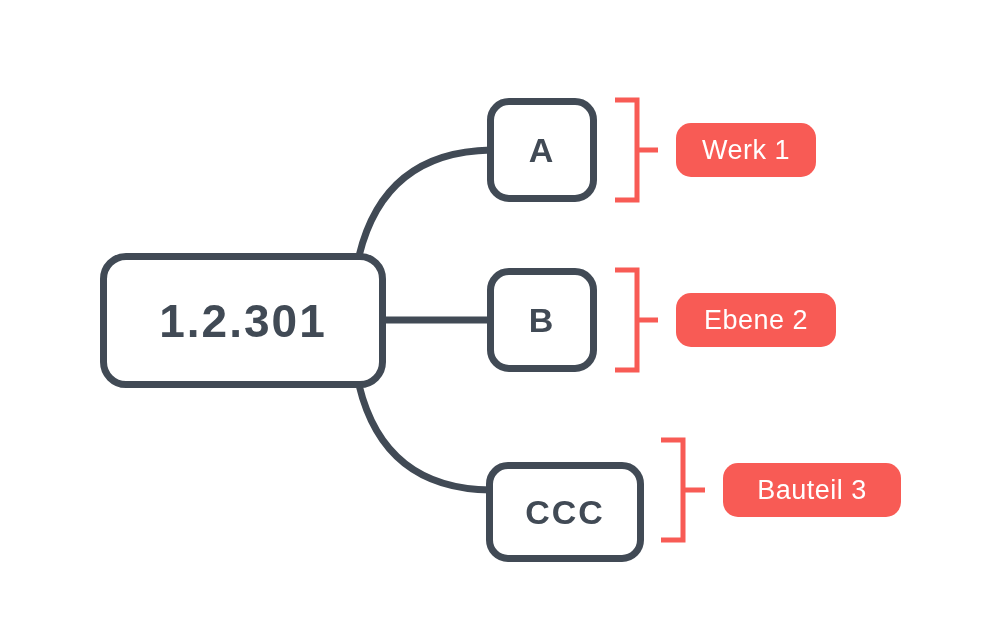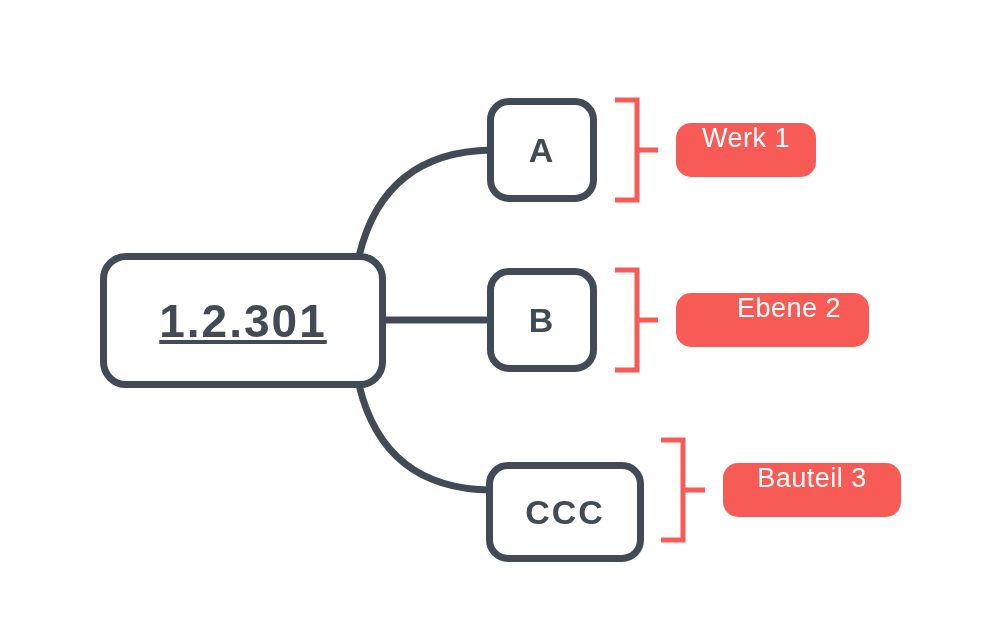--- a/index.html
+++ b/index.html
@@ -40,44 +40,43 @@
     color: var(--node-text, #414a55);
     box-sizing: border-box;
     font-weight: 700;
   }
   .node-root {
     left: 100px; top: 253px;
     width: 286px; height: 135px;
     border-radius: 26px;
     font-size: 46px;
     letter-spacing: 2px;
-    text-decoration: underline;
   }
   .node-child {
     border-radius: 22px;
     font-size: 34px;
     letter-spacing: 2px;
   }
   .node-a   { left: 487px; top:  98px; width: 110px; height: 104px; }
   .node-b   { left: 487px; top: 268px; width: 110px; height: 104px; }
   .node-ccc { left: 486px; top: 440px; width: 158px; height: 100px; margin-top: 22px; }
   .pill {
     position: absolute;
     display: flex;
-    align-items: flex-start;
+    align-items: center;
     justify-content: center;
     background: var(--accent-red, #f85b55);
     color: var(--pill-text, #ffffff);
     border-radius: 15px;
     font-size: 27px;
     font-weight: 400;
     letter-spacing: 0.5px;
   }
   .pill-a   { left: 676px; top: 123px; width: 140px; height: 54px; }
-  .pill-b   { left: 676px; top: 293px; width: 160px; height: 54px; padding-left: 33px; }
+  .pill-b   { left: 676px; top: 293px; width: 160px; height: 54px; }
   .pill-ccc { left: 723px; top: 463px; width: 178px; height: 54px; }
 </style>
 </head>
 <body>
 
 <div class="canvas">
 
   <svg class="wires" viewBox="0 0 994 640" xmlns="http://www.w3.org/2000/svg">
 
     <path class="wire" d="M 359 256 Q 384 152 491 150"></path>

